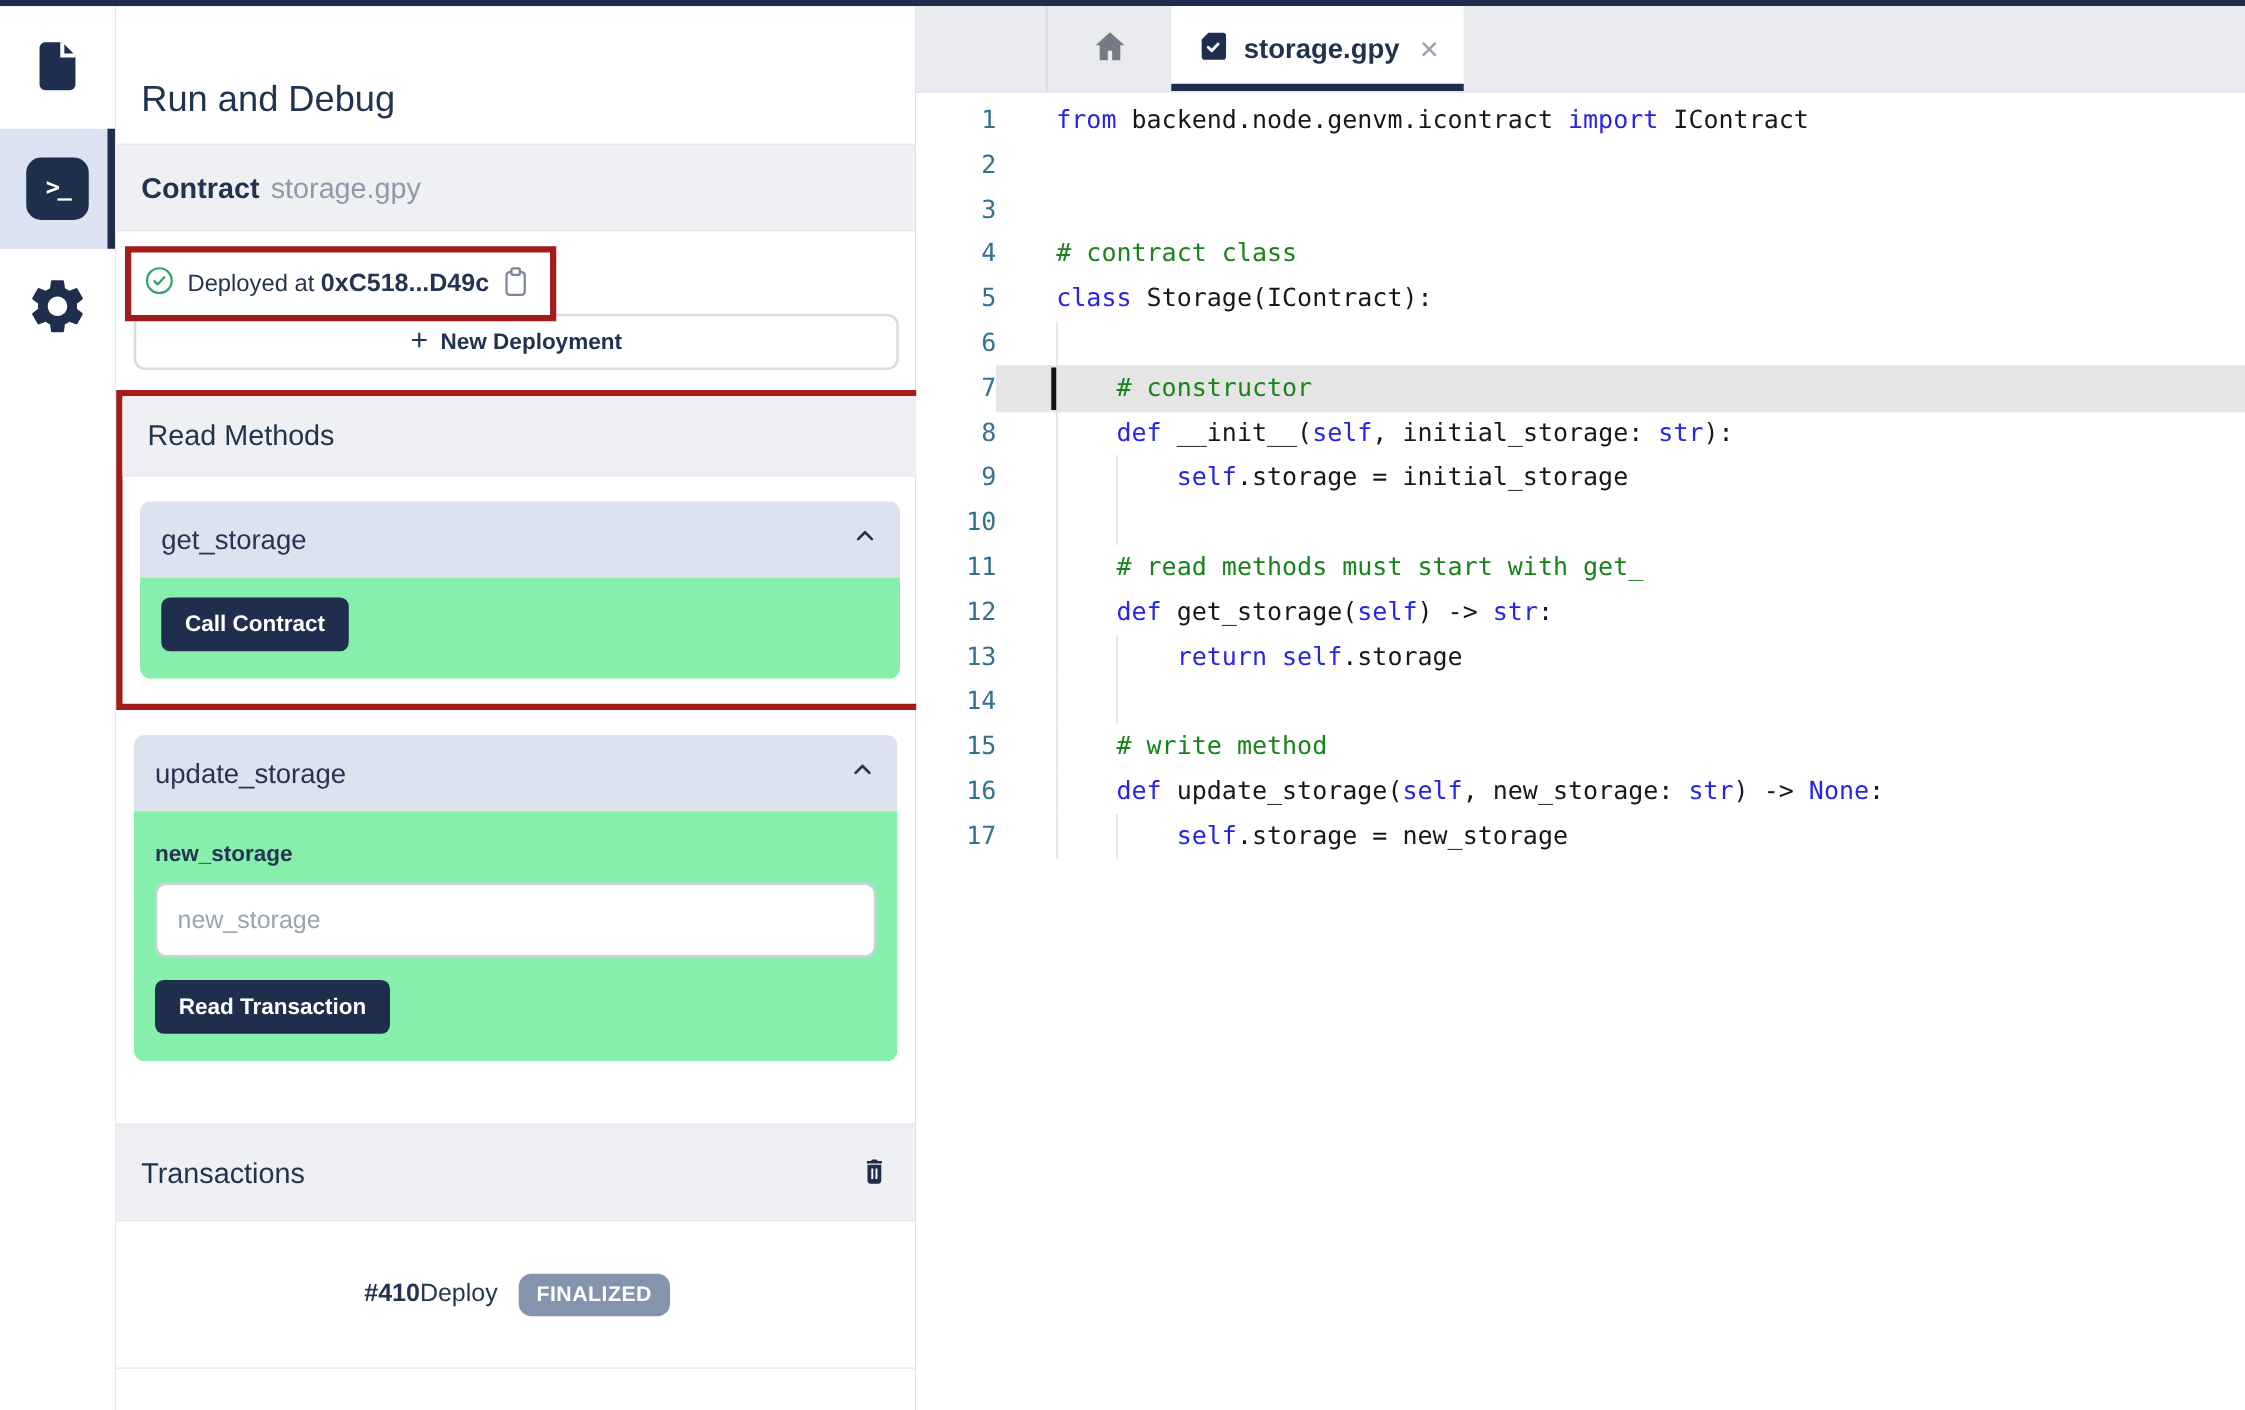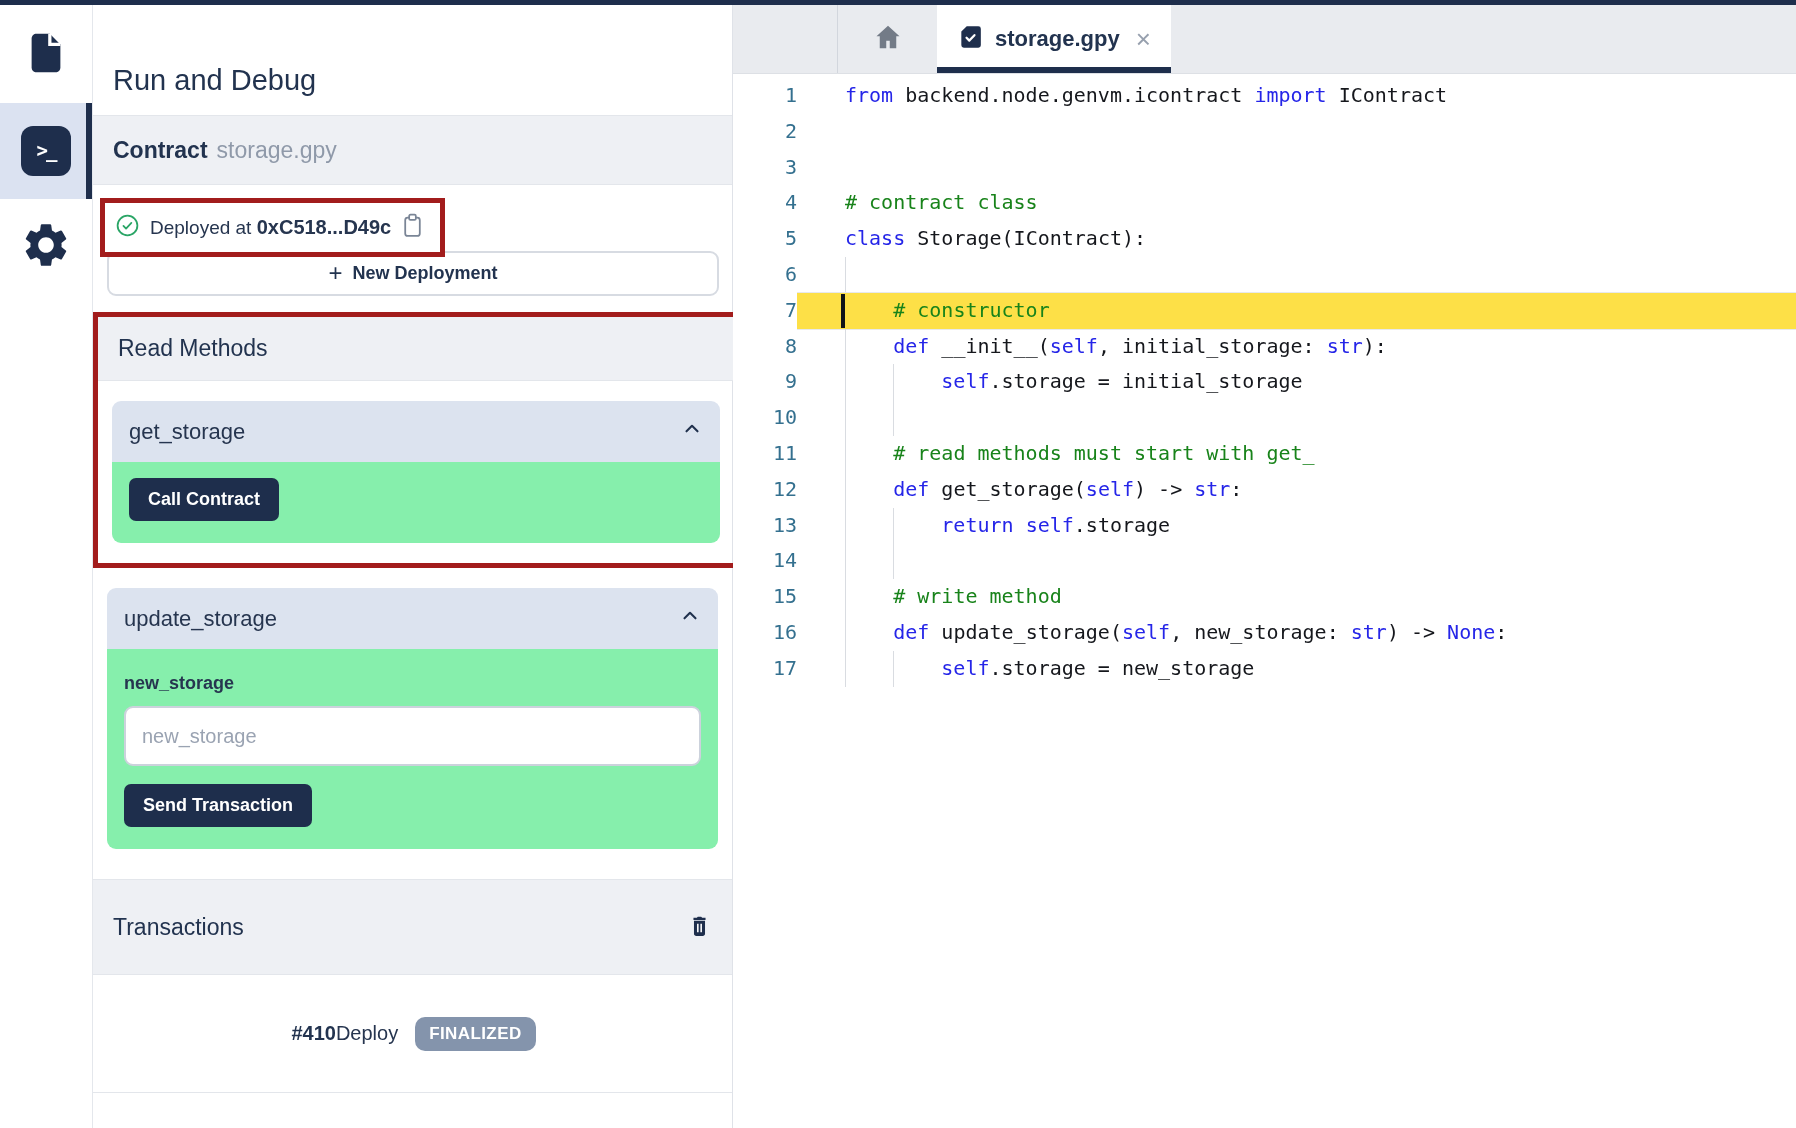--- a/index.html
+++ b/index.html
@@ -33,42 +33,42 @@
   .annot-read .sec-head { border-top:none; height:64px; }
   .card-wrap { padding:20px 14px; }
   .card { border-radius:9px; overflow:hidden; }
   .card-head { background:#dce3ef; height:61px; display:flex; align-items:center; justify-content:space-between; padding:0 17px; font-size:22px; color:#26354f; cursor:pointer; }
   .card-body { background:#86efac; padding:16px 17px 22px; }
   .btn-navy { background:#1e2e4c; color:#fff; border:none; border-radius:7px; padding:11px 19px; font-size:18px; font-weight:bold; cursor:pointer; font-family:inherit; }
   .param-label { font-size:18px; font-weight:bold; color:#26354f; margin:8px 0 12px; }
   .param-input { width:100%; height:60px; border:2px solid #ccd2dc; border-radius:9px; padding:0 16px; font-size:20px; color:#26354f; background:#fff; font-family:inherit; }
   .param-input::placeholder { color:#9aa3b2; }
   .send-row { margin-top:18px; }
-  .tx-head { margin-top:10px; justify-content:space-between; height:96px; }
+  .tx-head { margin-top:30px; justify-content:space-between; height:78px; }
   .trash-btn { background:none; border:none; cursor:pointer; display:flex; align-items:center; }
   .tx-row { height:118px; display:flex; align-items:center; justify-content:center; padding:0 20px 0 22px; border-bottom:1px solid #e3e6eb; cursor:pointer; }
   .tx-id { font-size:20px; font-weight:bold; color:#22334f; }
   .tx-right { display:flex; align-items:center; gap:17px; }
   .tx-type { font-size:20px; color:#26354f; }
   .badge { background:#8494ac; color:#fff; font-size:17px; font-weight:bold; padding:7px 14px; border-radius:10px; letter-spacing:.4px; }
 
   
   .editor { flex:1; background:#fff; min-width:0; }
   .tabbar { height:69px; background:#e9ebef; border-bottom:1px solid #dde0e5; display:flex; align-items:stretch; }
   .tab-spacer { width:105px; border-right:1px solid #d2d6dd; }
   .home-cell { width:99px; display:flex; align-items:center; justify-content:center; cursor:pointer; }
   .tab { background:#fff; display:flex; align-items:center; gap:12px; padding:0 20px; box-shadow:inset 0 -6px 0 #1e2e4c; cursor:pointer; }
   .tab-label { font-size:22px; font-weight:bold; color:#22334f; }
   .tab-close { font-size:26px; color:#97a0ae; line-height:1; margin-left:4px; cursor:pointer; }
 
   .code { padding-top:4px; font-family:"DejaVu Sans Mono",monospace; font-size:20px; }
   .cl { display:flex; height:35.8px; line-height:35.8px; }
   .ln { width:64px; flex:none; text-align:right; color:#34708f; }
   .lc { flex:1; padding-left:48px; position:relative; white-space:pre; color:#15171c; }
-  .cl.cur .lc { background:#fde047; box-shadow:0 -1px 0 #e7e9ec, 0 1px 0 #e7e9ec; }
+  .cl.cur .lc { background:#e5e5e5; box-shadow:0 -1px 0 #e7e9ec, 0 1px 0 #e7e9ec; }
   .guide { position:absolute; top:0; bottom:0; width:0; border-left:1px solid #d9dce1; }
   .cursor { position:absolute; left:44px; top:1px; bottom:1px; width:4px; background:#101418; }
   .tok-k { color:#2525e8; }
   .tok-c { color:#18831a; }
   .tok-p { color:#15171c; }
 </style>
 </head>
 <body>
 
 <div class="topstrip"></div>
@@ -159,21 +159,21 @@
           <span>
             <svg width="22" height="22" viewBox="0 0 24 24" fill="none">
                 <path d="M6 14.5l6-6 6 6" stroke="#22334f" stroke-width="2.3" stroke-linecap="round" stroke-linejoin="round"></path>
               </svg>
           </span>
         </div>
         <div class="card-body">
           <div class="param-label">new_storage</div>
           <input class="param-input" type="text" placeholder="new_storage" style="">
           <div class="send-row">
-            <button class="btn-navy">Send Transaction</button>
+            <button class="btn-navy">Read Transaction</button>
           </div>
         </div>
       </div>
     </div>
 
     <div class="sec-head tx-head">
       <span>Transactions</span>
       <button class="trash-btn">
         <span>
           <svg width="25" height="27" viewBox="0 0 24 24">

